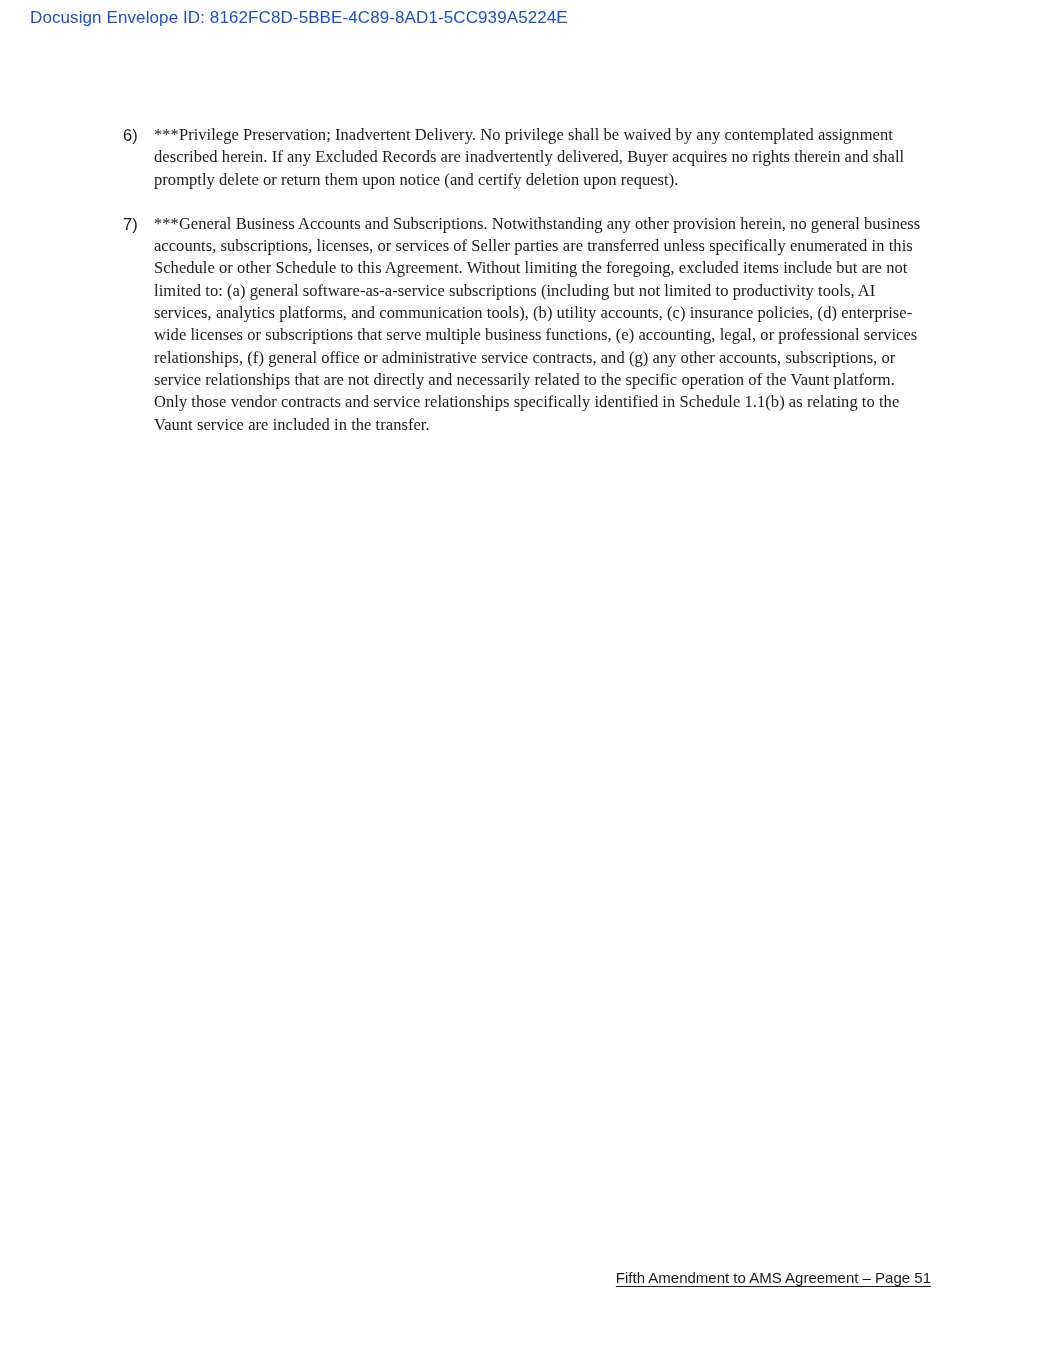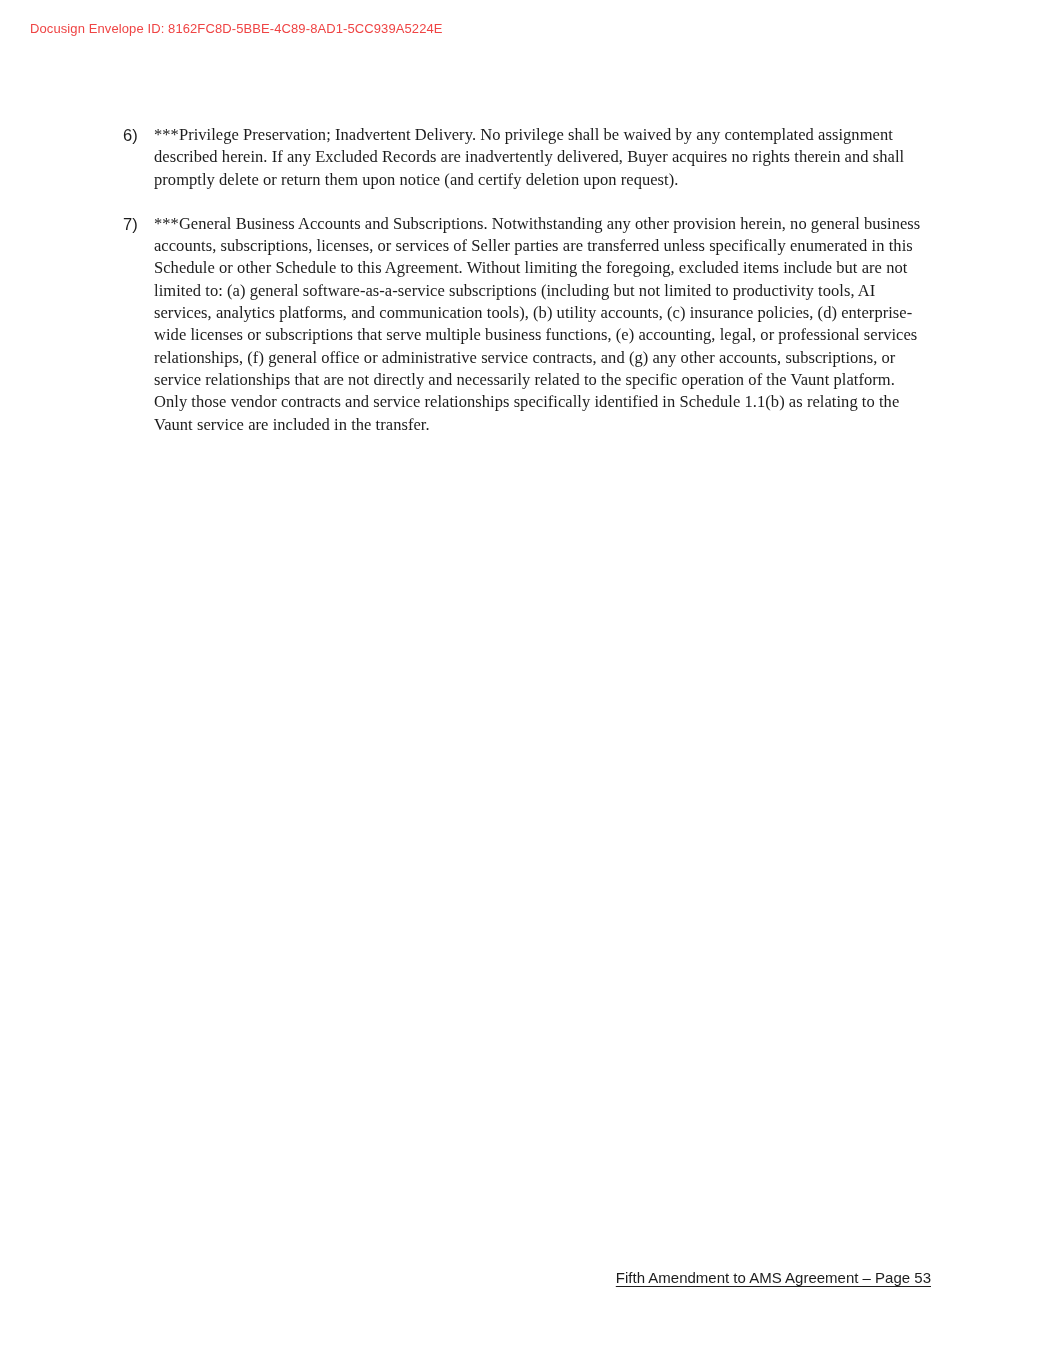--- a/index.html
+++ b/index.html
@@ -12,24 +12,24 @@
     width: 1055px;
     height: 1365px;
     background: #ffffff;
     font-family: "Liberation Sans", "DejaVu Sans", sans-serif;
     color: #1c1c1c;
     overflow: hidden;
   }
   .envelope-header {
     position: absolute;
     left: 30px;
-    top: 20px;
-    font-size: 13px;
+    top: 9px;
+    font-size: 17px;
     line-height: 17px;
-    color: #ef4444;
+    color: #1d4ed8;
     letter-spacing: 0.1px;
     white-space: nowrap;
   }
   .paragraph-list {
     position: absolute;
     left: 123px;
     top: 124px;
     width: 806px;
     margin: 0;
     padding: 0;
@@ -80,15 +80,15 @@
     <li class="paragraph-item">
       <span class="paragraph-number">6)</span>
       <span class="paragraph-text">***Privilege Preservation; Inadvertent Delivery. No privilege shall be waived by any contemplated assignment described herein. If any Excluded Records are inadvertently delivered, Buyer acquires no rights therein and shall promptly delete or return them upon notice (and certify deletion upon request).</span>
     </li>
     <li class="paragraph-item">
       <span class="paragraph-number">7)</span>
       <span class="paragraph-text">***General Business Accounts and Subscriptions. Notwithstanding any other provision herein, no general business accounts, subscriptions, licenses, or services of Seller parties are transferred unless specifically enumerated in this Schedule or other Schedule to this Agreement. Without limiting the foregoing, excluded items include but are not limited to: (a) general software-as-a-service subscriptions (including but not limited to productivity tools, AI services, analytics platforms, and communication tools), (b) utility accounts, (c) insurance policies, (d) enterprise-wide licenses or subscriptions that serve multiple business functions, (e) accounting, legal, or professional services relationships, (f) general office or administrative service contracts, and (g) any other accounts, subscriptions, or service relationships that are not directly and necessarily related to the specific operation of the Vaunt platform. Only those vendor contracts and service relationships specifically identified in Schedule 1.1(b) as relating to the Vaunt service are included in the transfer.</span>
     </li>
   </ol>
 
-  <div class="page-footer">Fifth Amendment to AMS Agreement – Page 53</div>
+  <div class="page-footer">Fifth Amendment to AMS Agreement – Page 51</div>
 
 </div>
 
 </body></html>

